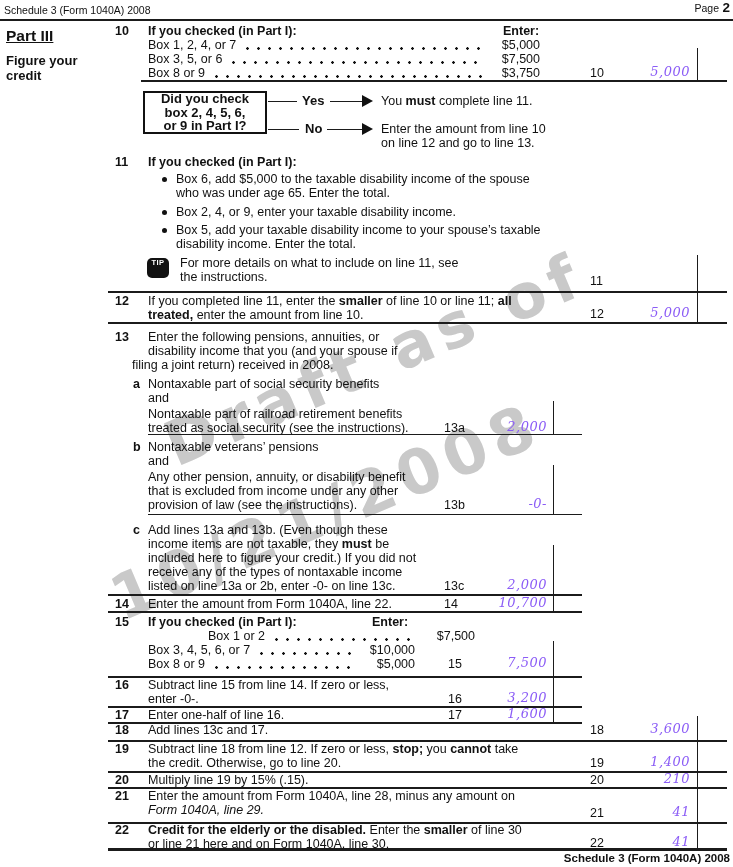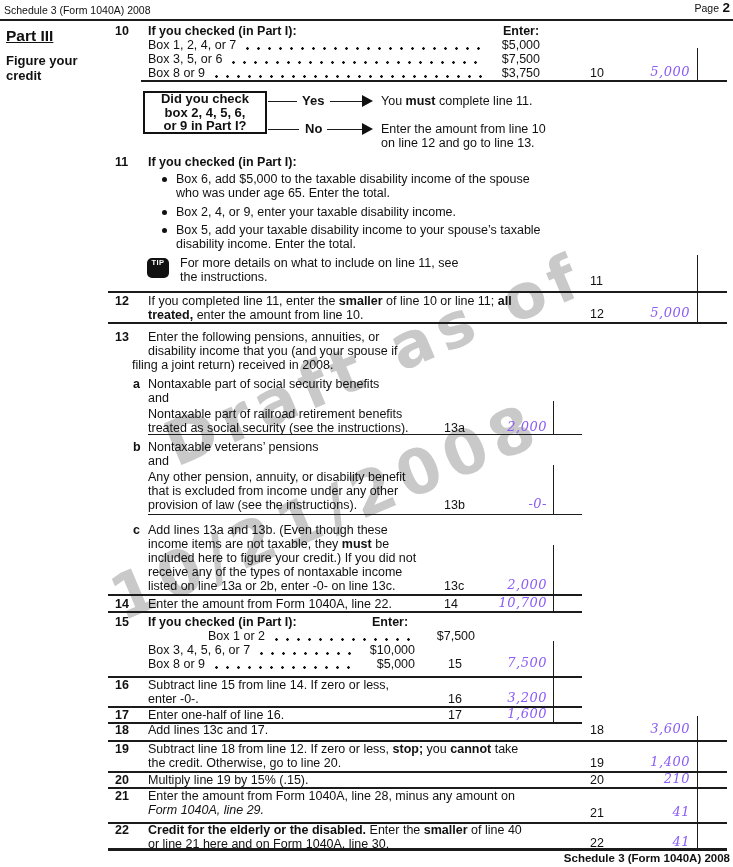--- a/index.html
+++ b/index.html
@@ -224,21 +224,21 @@
     <div class="hr" style="left:108px;top:787px;width:619px;"></div>
 
     <span class="t b" style="left:115px;top:789px;">21</span>
     <span class="t" style="left:148px;top:789px;">Enter the amount from Form 1040A, line 28, minus any amount on</span>
     <span class="t" style="left:148px;top:803px;font-style:italic;">Form 1040A, line 29.</span>
     <span class="entnum" style="left:590px;top:806px;">21</span>
     <div class="valbox val" style="left:606px;top:804px;width:84px;">41</div>
     <div class="hr" style="left:108px;top:822px;width:619px;"></div>
 
     <span class="t b" style="left:115px;top:823px;">22</span>
-    <div class="t" style="left:148px;top:823px;"><span class="b">Credit for the elderly or the disabled.</span><span> Enter the </span><span class="b">smaller</span><span> of line 40</span></div>
+    <div class="t" style="left:148px;top:823px;"><span class="b">Credit for the elderly or the disabled.</span><span> Enter the </span><span class="b">smaller</span><span> of line 30</span></div>
     <span class="t" style="left:148px;top:837px;">or line 21 here and on Form 1040A, line 30.</span>
     <span class="entnum" style="left:590px;top:836px;">22</span>
     <div class="valbox val" style="left:606px;top:834px;width:84px;">41</div>
 
     <div class="vr" style="left:697px;top:716px;height:132px;"></div>
 
     <div class="hr hr3" style="left:108px;top:848px;width:619px;"></div>
     <div class="footer" style="right:3px;top:852px;">Schedule 3 (Form 1040A) 2008</div>
 
   </div>

